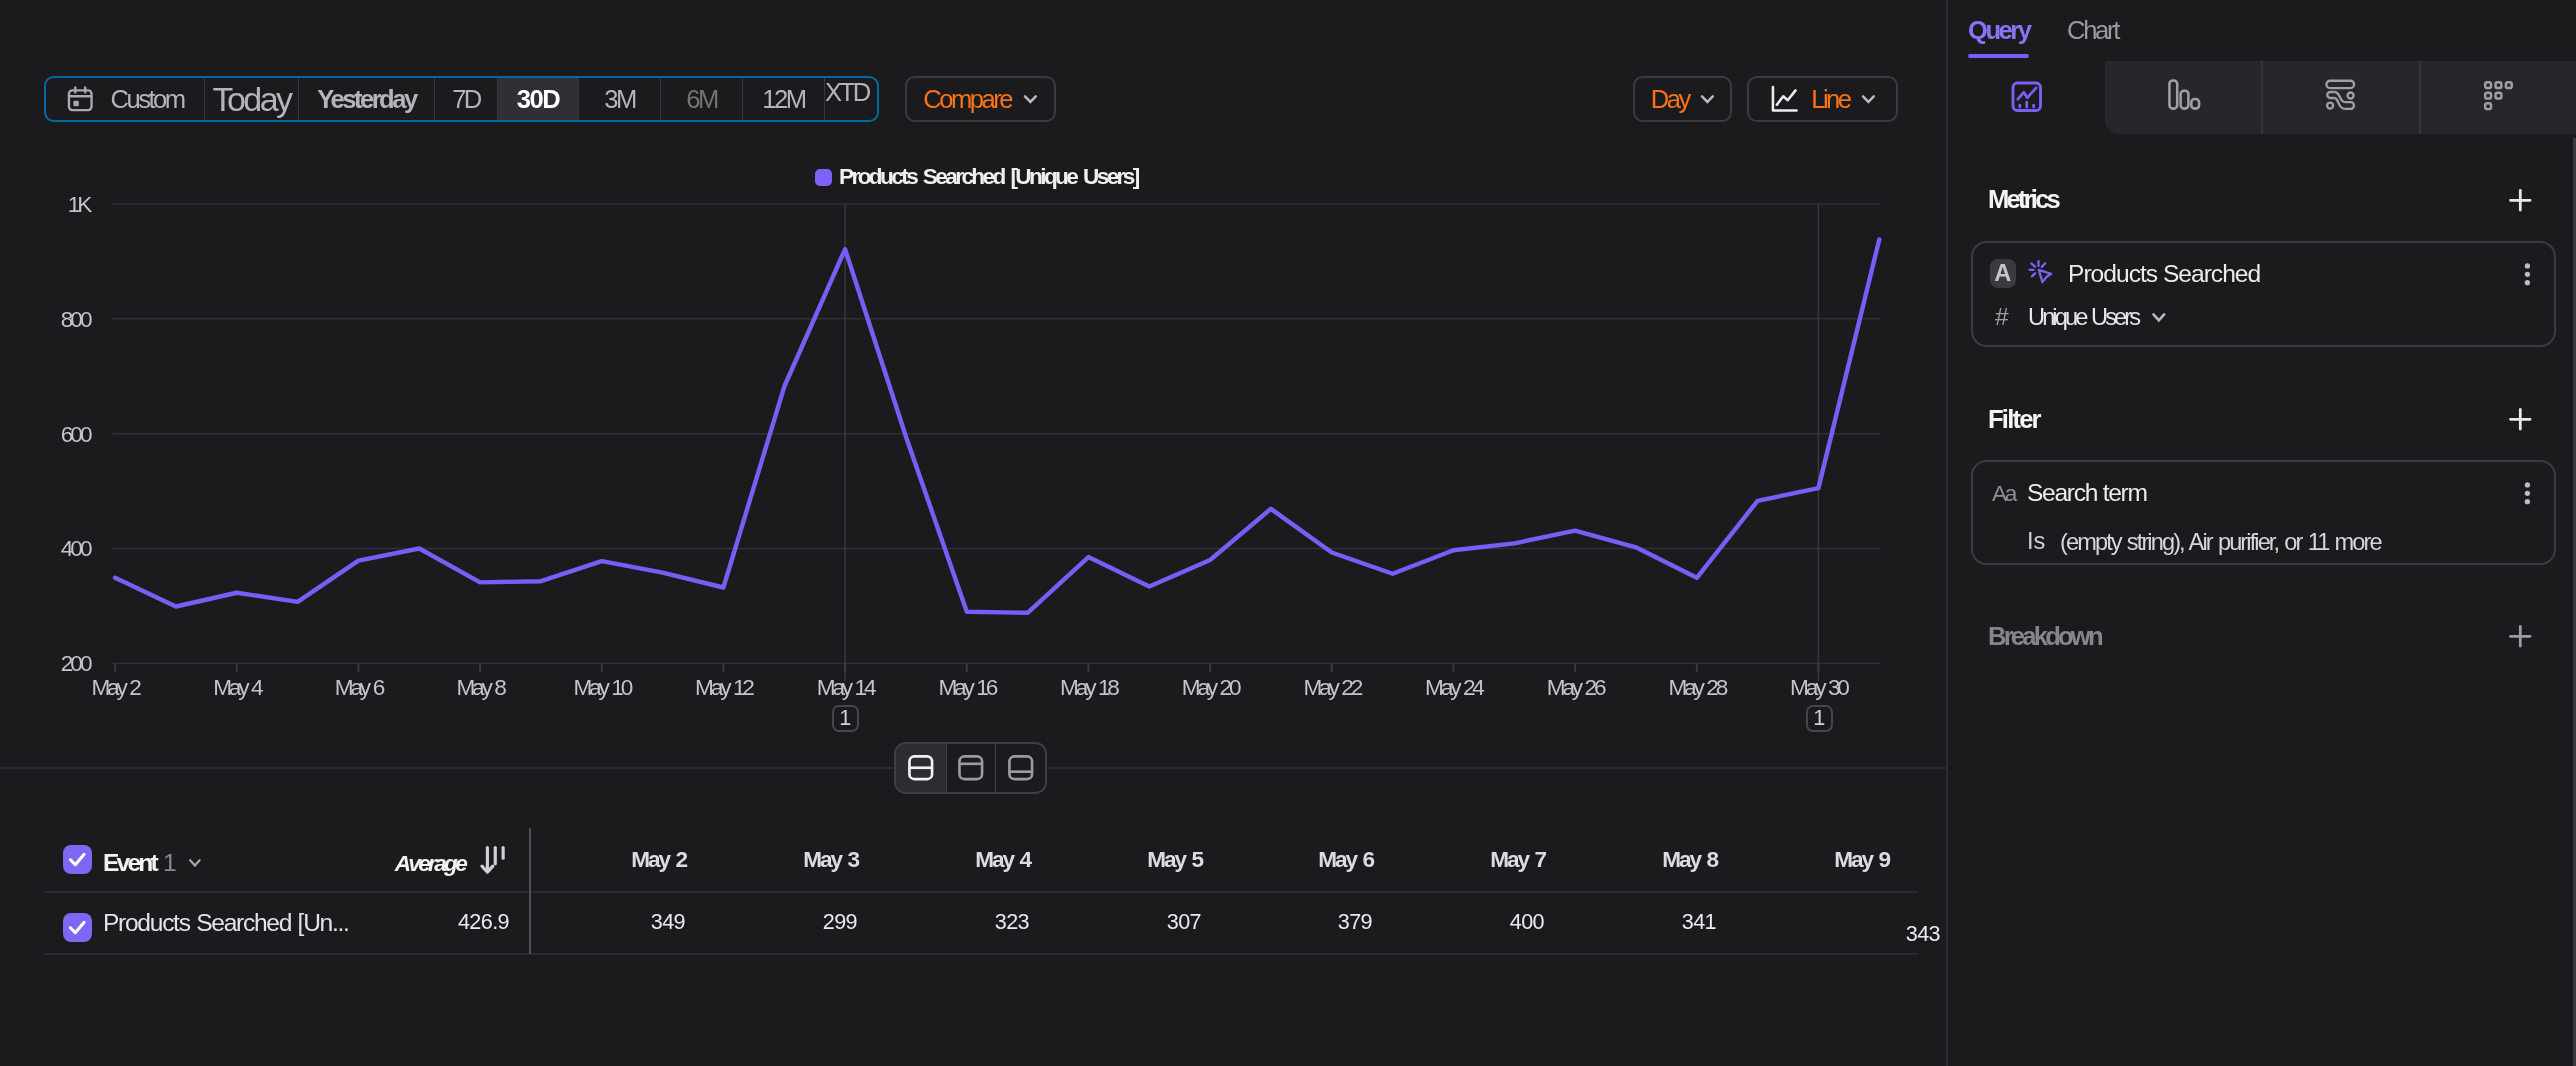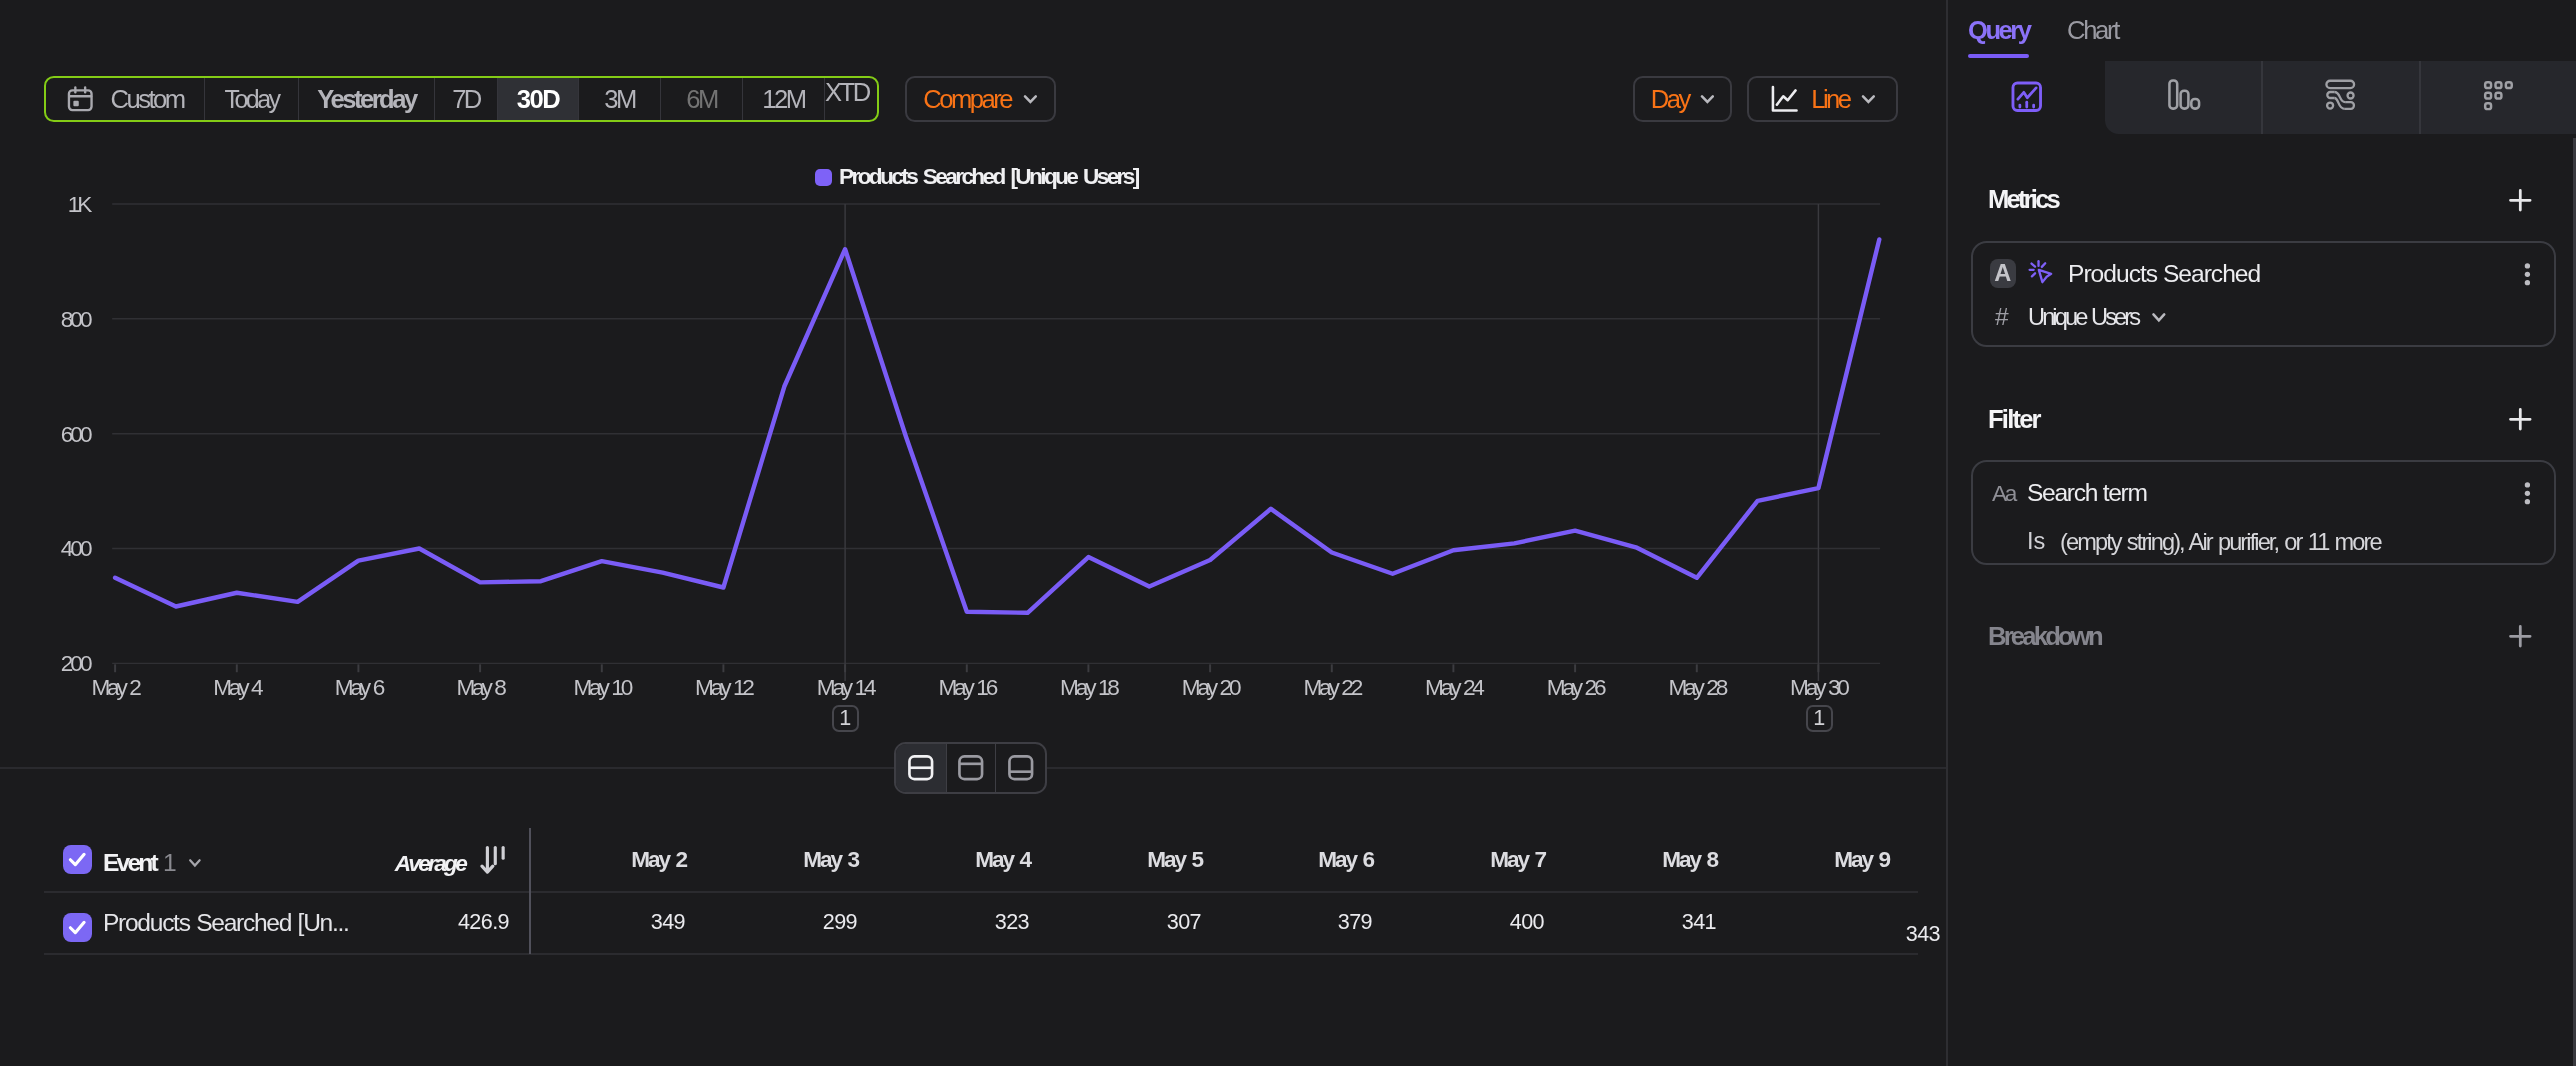--- a/index.html
+++ b/index.html
@@ -66,32 +66,32 @@
     <line x1="1353.7" y1="675" x2="1353.7" y2="683"></line>
     <line x1="1477.3" y1="675" x2="1477.3" y2="683"></line>
     <line x1="1601" y1="675" x2="1601" y2="683"></line>
     <line x1="1724.7" y1="675" x2="1724.7" y2="683"></line>
     <line x1="1848.3" y1="675" x2="1848.3" y2="683"></line>
   </g>
 
   <polyline fill="none" stroke="#7a5cf6" stroke-width="4.5" stroke-linejoin="round" stroke-linecap="round" points="117,587 178.8,616.2 240.7,602.2 302.5,611.5 364.3,569.5 426.2,557.2 488,591.7 549.8,590.5 611.7,570.1 673.5,581.7 735.3,596.9 797.2,392.6 859,253 920.8,443.4 982.7,621.5 1044.5,622.6 1106.3,566 1168.2,595.8 1230,568.9 1291.8,516.9 1353.7,561.3 1415.5,582.9 1477.3,559 1539.2,552 1601,539.1 1662.8,556 1724.7,587 1786.5,508.8 1848.3,495.9 1910.2,243.1"></polyline>
 </svg>
 
-<div class="abs" id="datebar" style="left:44px;top:76px;height:46px;border:2px solid #84cc16;border-radius:9.8px;display:flex;">
+<div class="abs" id="datebar" style="left:44px;top:76px;height:46px;border:2px solid #0369a1;border-radius:9.8px;display:flex;">
   <div class="seg" style="width:158px;display:flex;align-items:center;justify-content:center;gap:15.7px;">
     <svg width="28.5" height="28.5" viewBox="0 0 29 29" fill="none" stroke="#a9a9af" stroke-width="2.4" stroke-linecap="round">
       <rect x="3" y="5.5" width="23" height="20" rx="3.5"></rect>
       <line x1="3.5" y1="11.5" x2="25.5" y2="11.5"></line>
       <line x1="9.5" y1="2.5" x2="9.5" y2="7.5"></line>
       <line x1="19.5" y1="2.5" x2="19.5" y2="7.5"></line>
       <rect x="7.5" y="16" width="5.5" height="5.5" rx="1" fill="#a9a9af" stroke="none"></rect>
     </svg>
     <span style="color:#b4b4ba;font-size:25.6px;letter-spacing:-2.5px;">Custom</span>
   </div>
-  <div class="seg" style="width:94px;border-left:1.5px solid #35353b;display:flex;align-items:center;justify-content:center;color:#b4b4ba;font-size:25px;letter-spacing:-2.5px;">Today</div>
+  <div class="seg" style="width:94px;border-left:1.5px solid #35353b;display:flex;align-items:center;justify-content:center;color:#b4b4ba;font-size:34px;letter-spacing:-2.5px;">Today</div>
   <div class="seg" style="width:136px;border-left:1.5px solid #35353b;display:flex;align-items:center;justify-content:center;color:#b4b4ba;font-size:25.6px;letter-spacing:-2.5px;font-weight:bold;">Yesterday</div>
   <div class="seg" style="width:63px;border-left:1.5px solid #35353b;display:flex;align-items:center;justify-content:center;color:#b4b4ba;font-size:25.6px;letter-spacing:-2.5px;">7D</div>
   <div class="seg" style="width:81px;border-left:1.5px solid #35353b;display:flex;align-items:center;justify-content:center;color:#ffffff;font-weight:700;background:#2f3035;font-size:25.6px;letter-spacing:-1.5px;">30D</div>
   <div class="seg" style="width:82px;border-left:1.5px solid #35353b;display:flex;align-items:center;justify-content:center;color:#b4b4ba;font-size:25.6px;letter-spacing:-2.5px;">3M</div>
   <div class="seg" style="width:82px;border-left:1.5px solid #35353b;display:flex;align-items:center;justify-content:center;color:#737373;font-size:25.6px;letter-spacing:-2.5px;">6M</div>
   <div class="seg" style="width:82px;border-left:1.5px solid #35353b;display:flex;align-items:center;justify-content:center;color:#b4b4ba;font-size:25.6px;letter-spacing:-2.5px;">12M</div>
   <div class="seg" style="width:53px;border-left:1.5px solid #35353b;display:flex;align-items:flex-start;justify-content:center;gap:7.9px;color:#b4b4ba;font-size:25.6px;letter-spacing:-2.5px;">XTD
     <svg width="14.8" height="9.8" viewBox="0 0 15 10" fill="none" stroke="#9c9ca3" stroke-width="2.6" stroke-linecap="round">
         <path d="M2 2.5 L7.5 8 L13 2.5"></path>
       </svg>

